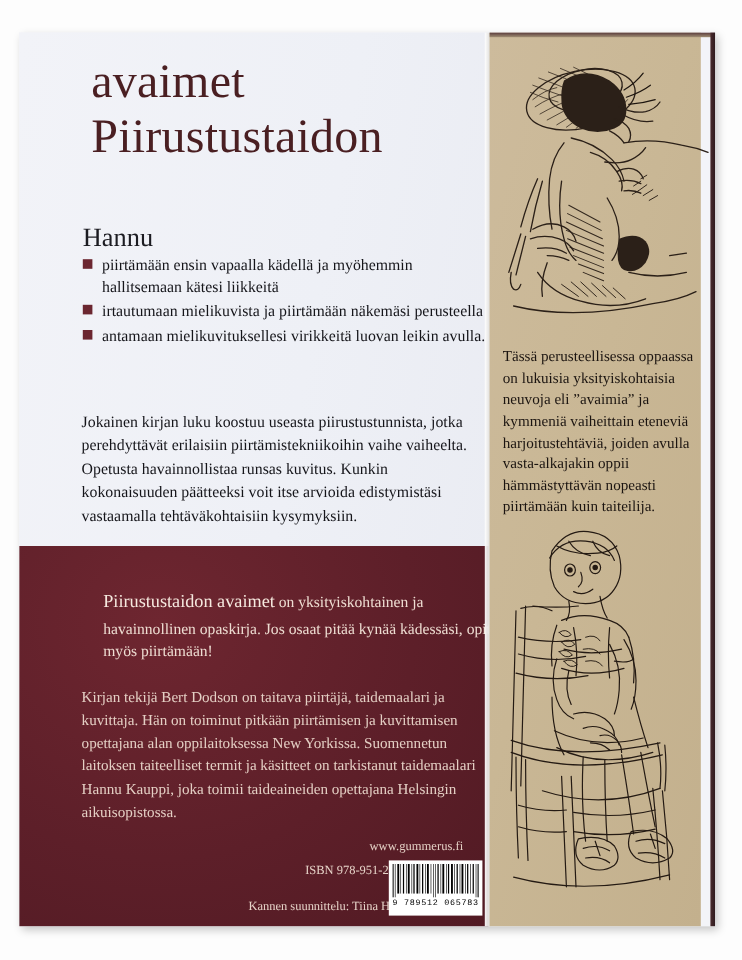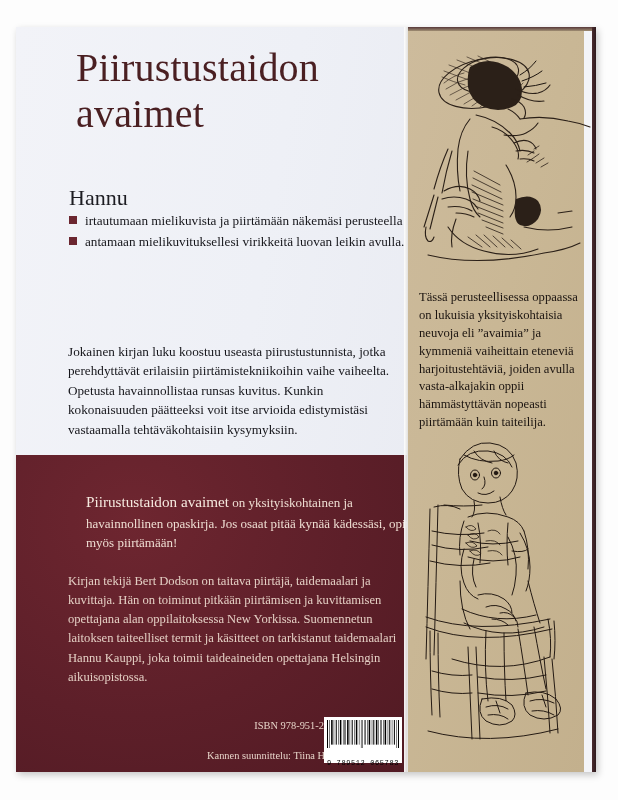--- a/index.html
+++ b/index.html
@@ -213,21 +213,21 @@
     width: 100%;
     height: 28px;
     display: block;
   }
   #barcode-digits {
     font-family: "Liberation Mono", monospace;
     font-size: 7px;
     color: #000;
     text-align: center;
     letter-spacing: .6px;
-    margin-top: 11px;
+    margin-top: 1px;
   }
 
   
   #flap-illustration-top {
     position: absolute;
     left: 0;
     top: 4px;
     width: 184px;
     height: 256px;
   }
@@ -253,39 +253,41 @@
 </head>
 <body>
 
 <div id="scan-backdrop"></div>
 
 <div id="book-cover">
 
   <div id="back-panel">
 
     <div id="title-block">
+      <div class="book-title-line">avaimet</div>
       <div class="book-title-line">Piirustustaidon</div>
-      <div class="book-title-line">avaimet</div>
     </div>
 
     <div id="learn-heading">Hannu</div>
 
     <ul id="learn-list">
+      <li>piirtämään ensin vapaalla kädellä ja myöhemmin hallitsemaan kätesi liikkeitä</li>
       <li>irtautumaan mielikuvista ja piirtämään näkemäsi perusteella</li>
       <li>antamaan mielikuvituksellesi virikkeitä luovan leikin avulla.</li>
     </ul>
 
     <div id="intro-paragraph">Jokainen kirjan luku koostuu useasta piirustustunnista, jotka perehdyttävät erilaisiin piirtämistekniikoihin vaihe vaiheelta. Opetusta havainnollistaa runsas kuvitus. Kunkin kokonaisuuden päätteeksi voit itse arvioida edistymistäsi vastaamalla tehtäväkohtaisiin kysymyksiin.</div>
 
     <div id="maroon-band">
 
       <div id="blurb-paragraph"><span class="emph">Piirustustaidon avaimet</span><span> on yksityiskohtainen ja havainnollinen opaskirja. Jos osaat pitää kynää kädessäsi, opit myös piirtämään!</span></div>
 
       <div id="author-paragraph">Kirjan tekijä Bert Dodson on taitava piirtäjä, taidemaalari ja kuvittaja. Hän on toiminut pitkään piirtämisen ja kuvittamisen opettajana alan oppilaitoksessa New Yorkissa. Suomennetun laitoksen taiteelliset termit ja käsitteet on tarkistanut taidemaalari Hannu Kauppi, joka toimii taideaineiden opettajana Helsingin aikuisopistossa.</div>
 
+      <div id="publisher-url">www.gummerus.fi</div>
 
       <div id="isbn-block">
         <div>ISBN 978-951-20-6578-3</div>
         <div>47.11</div>
         <div>Kannen suunnittelu: Tiina Haavistola</div>
       </div>
 
       <div id="barcode-box">
         <svg id="barcode-bars" viewBox="0 0 140 50" preserveAspectRatio="none">
           <rect x="0" y="0" width="2" height="50" fill="#000"></rect>

